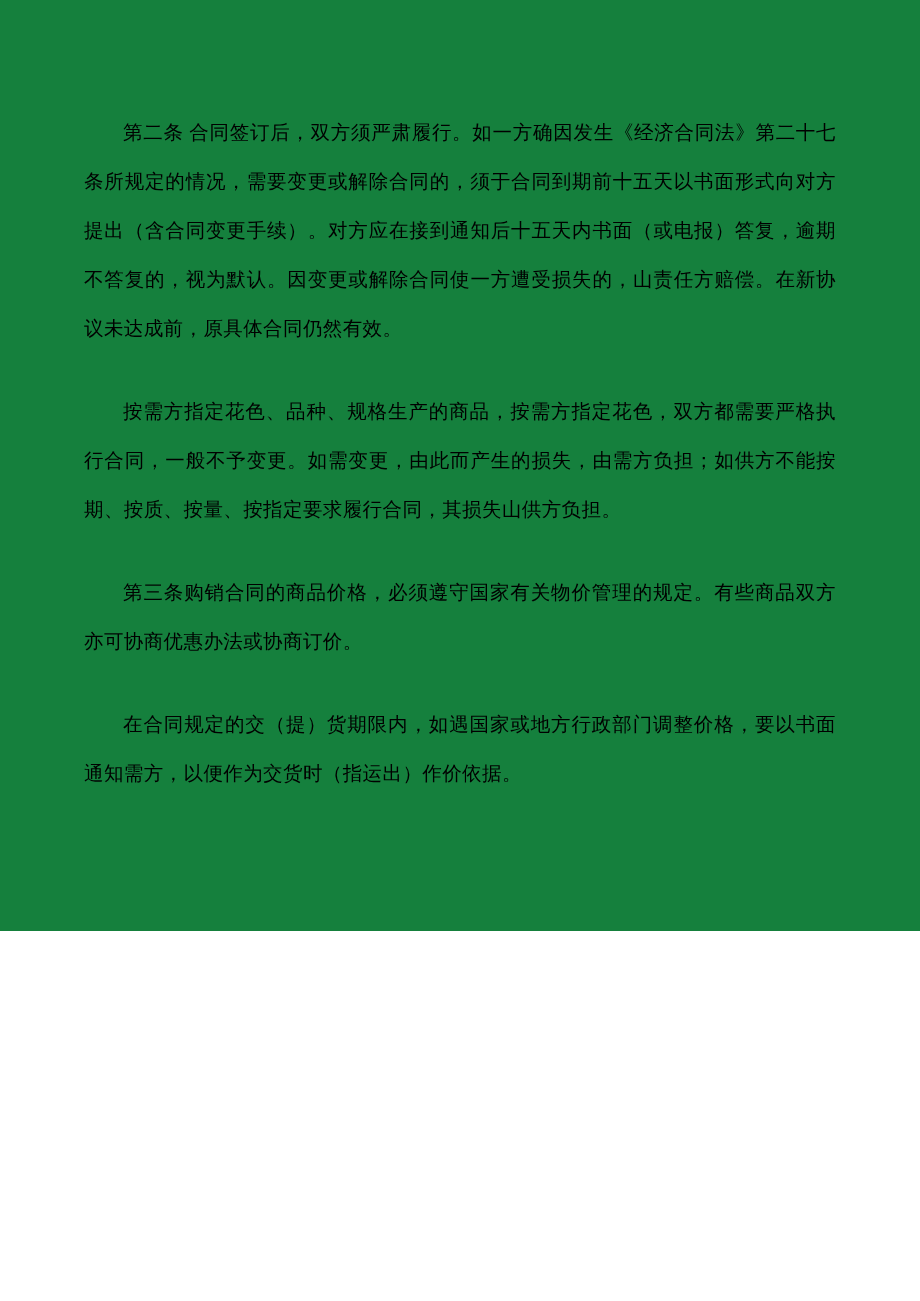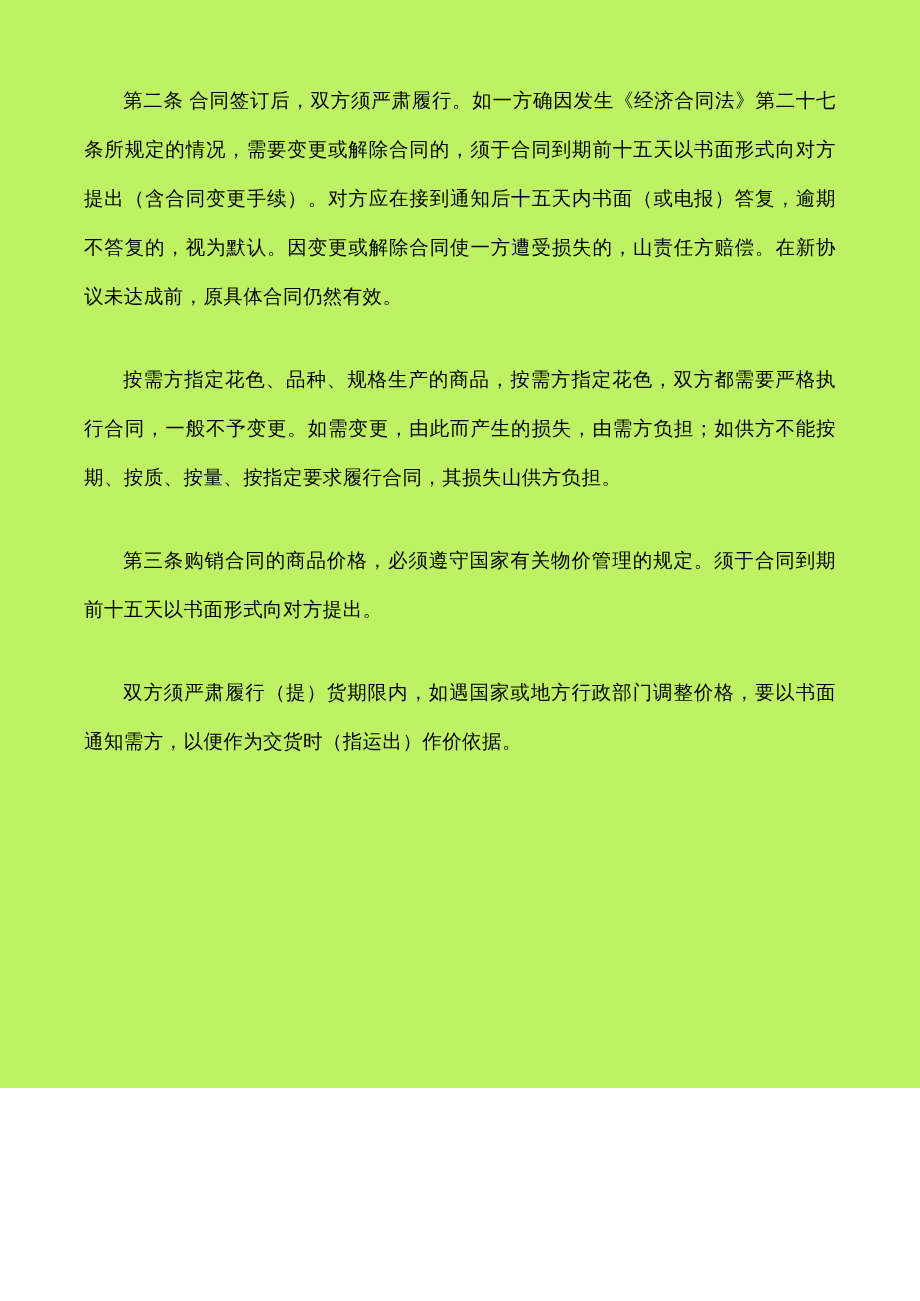--- a/index.html
+++ b/index.html
@@ -11,24 +11,24 @@
   body {
     width: 920px;
     height: 1301px;
     font-family: "Liberation Serif", "DejaVu Serif", serif;
     color: #000000;
     overflow: hidden;
   }
   .page {
     position: relative;
     width: 920px;
-    height: 1088px;
-    background: #bef264;
+    height: 931px;
+    background: #15803d;
     box-sizing: border-box;
-    padding: 76px 84px 60px 84px;
+    padding: 108px 84px 60px 84px;
   }
   .doc-body {
     width: 100%;
   }
   .para {
     font-size: 19.5px;
     line-height: 49px;
     text-align: justify;
     text-justify: inter-ideograph;
     margin: 0 0 34px 0;
@@ -41,16 +41,16 @@
     margin-bottom: 0;
   }
 </style>
 </head>
 <body>
 
 <div class="page">
   <div class="doc-body">
     <p class="para">第二条  合同签订后，双方须严肃履行。如一方确因发生《经济合同法》第二十七条所规定的情况，需要变更或解除合同的，须于合同到期前十五天以书面形式向对方提出（含合同变更手续）。对方应在接到通知后十五天内书面（或电报）答复，逾期不答复的，视为默认。因变更或解除合同使一方遭受损失的，山责任方赔偿。在新协议未达成前，原具体合同仍然有效。</p>
     <p class="para">按需方指定花色、品种、规格生产的商品，按需方指定花色，双方都需要严格执行合同，一般不予变更。如需变更，由此而产生的损失，由需方负担；如供方不能按期、按质、按量、按指定要求履行合同，其损失山供方负担。</p>
-    <p class="para">第三条购销合同的商品价格，必须遵守国家有关物价管理的规定。须于合同到期前十五天以书面形式向对方提出。</p>
-    <p class="para">双方须严肃履行（提）货期限内，如遇国家或地方行政部门调整价格，要以书面通知需方，以便作为交货时（指运出）作价依据。</p>
+    <p class="para">第三条购销合同的商品价格，必须遵守国家有关物价管理的规定。有些商品双方亦可协商优惠办法或协商订价。</p>
+    <p class="para">在合同规定的交（提）货期限内，如遇国家或地方行政部门调整价格，要以书面通知需方，以便作为交货时（指运出）作价依据。</p>
   </div>
 </div>
 
 </body></html>

